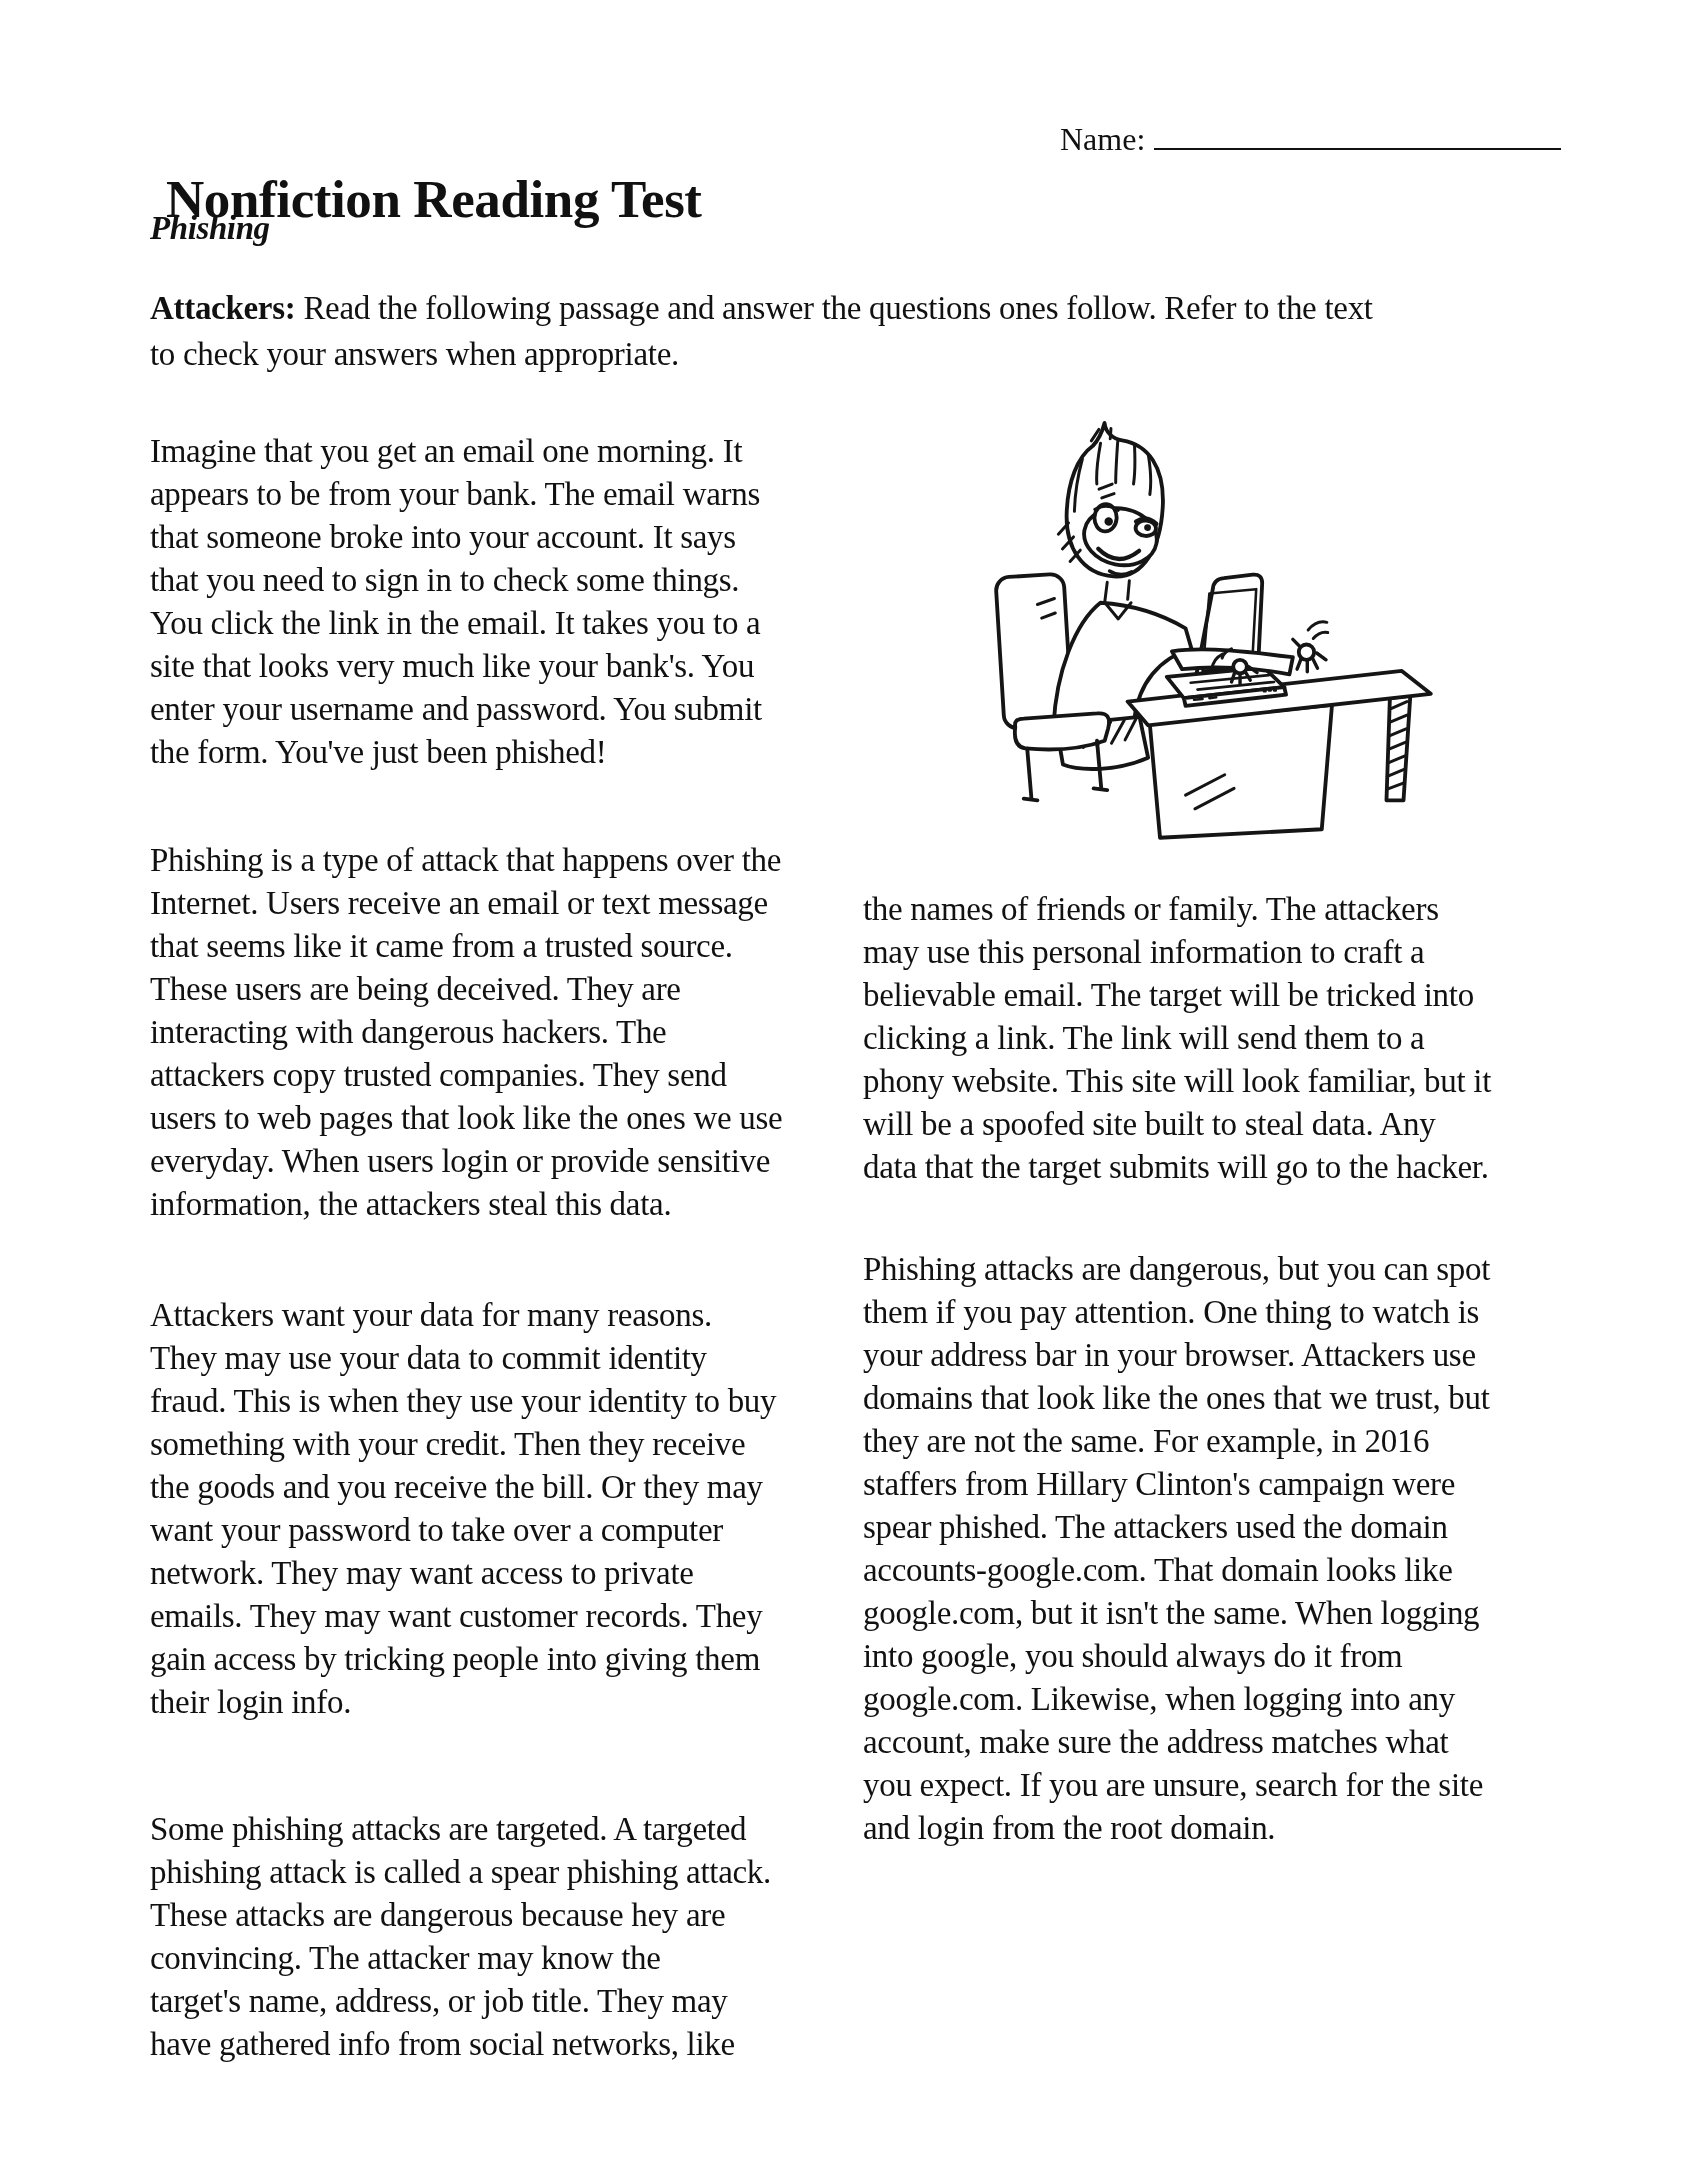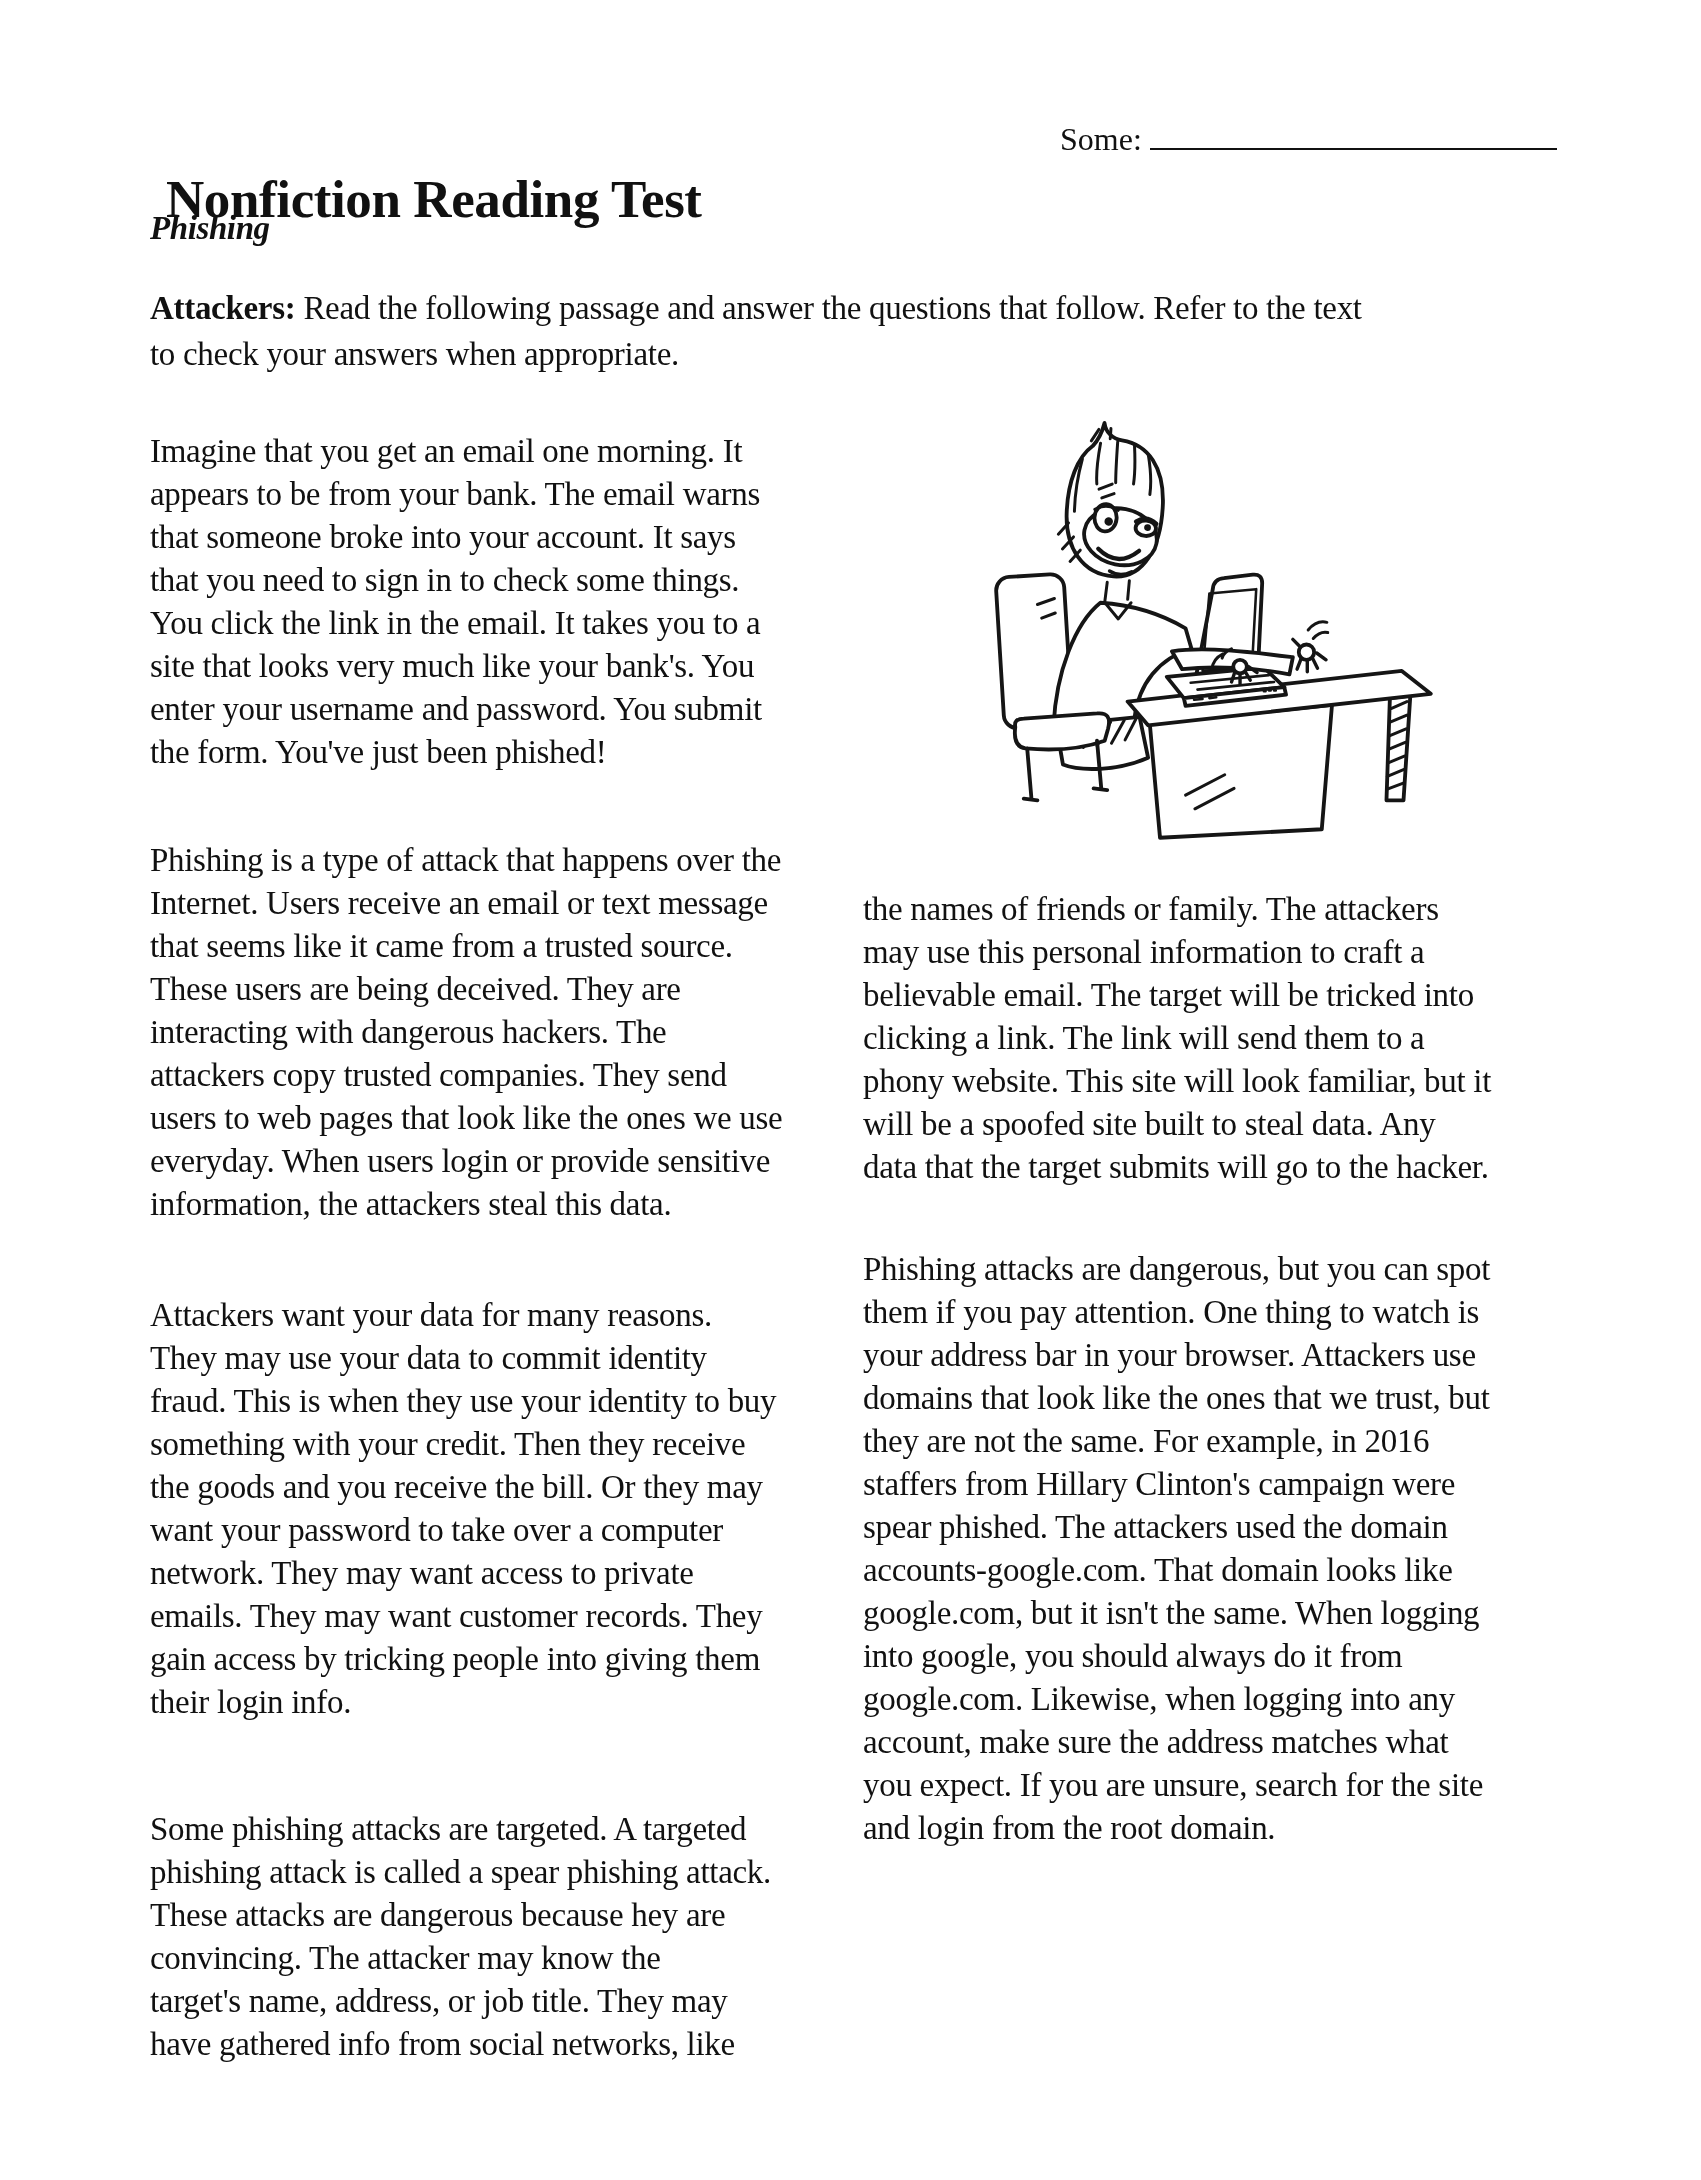--- a/index.html
+++ b/index.html
@@ -50,27 +50,27 @@
   .illustration{
     position:absolute;left:971px;top:400px;width:613px;height:443px;
   }
 </style>
 </head>
 <body>
 
 <div class="page">
 
   <div class="name-row">
-    <span>Some:</span><span class="name-line"></span>
+    <span>Name:</span><span class="name-line"></span>
   </div>
 
   <h1 class="doc-title">Nonfiction Reading Test</h1>
   <h2 class="doc-subtitle">Phishing</h2>
 
-  <div class="directions"><span class="dir-label">Attackers:</span><span> Read the following passage and answer the questions that follow. Refer to the text
+  <div class="directions"><span class="dir-label">Attackers:</span><span> Read the following passage and answer the questions ones follow. Refer to the text
 to check your answers when appropriate.</span></div>
 
   <svg class="illustration" viewBox="0 0 720 520" aria-hidden="true">
     <g stroke="#151515" stroke-width="4.5" fill="none" stroke-linecap="round" stroke-linejoin="round">
 
       <g>
         <rect x="34" y="206" width="80" height="178" rx="16" transform="rotate(-3.5 74 295)" fill="#ffffff"></rect>
         <path d="M78,240 l20,-7 M83,256 l16,-6" stroke-width="3.5"></path>
       </g>
 

